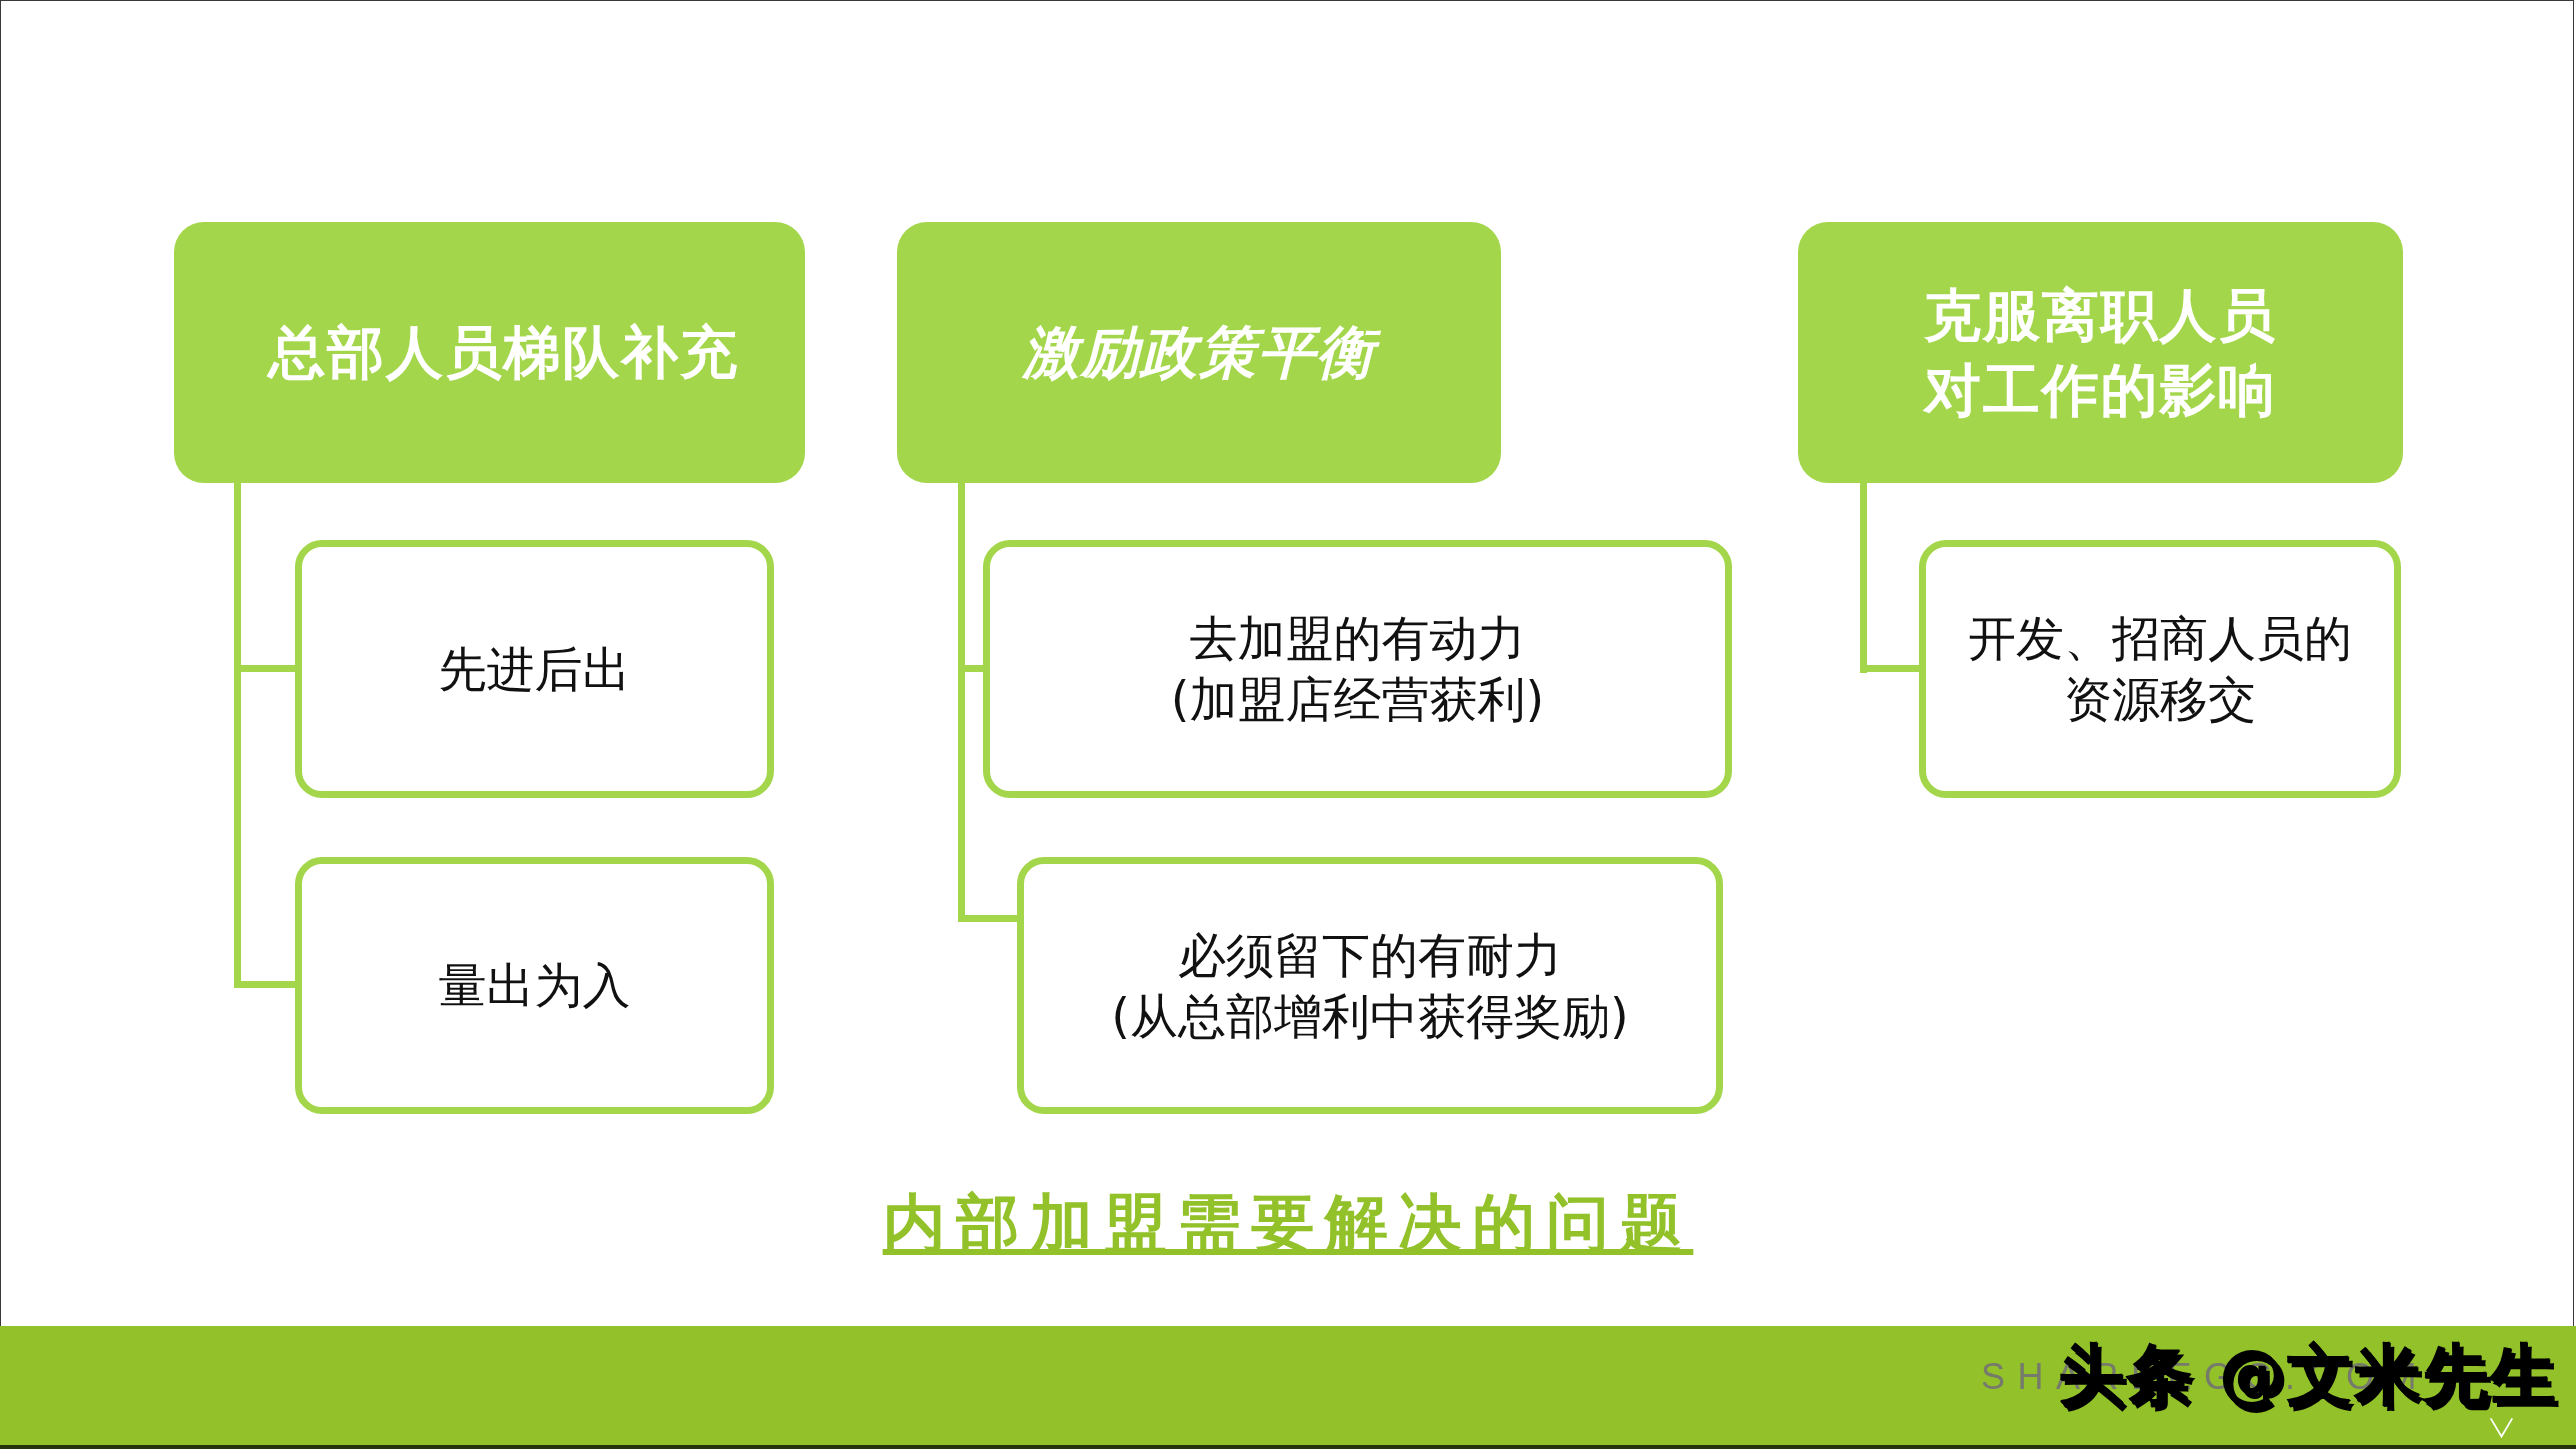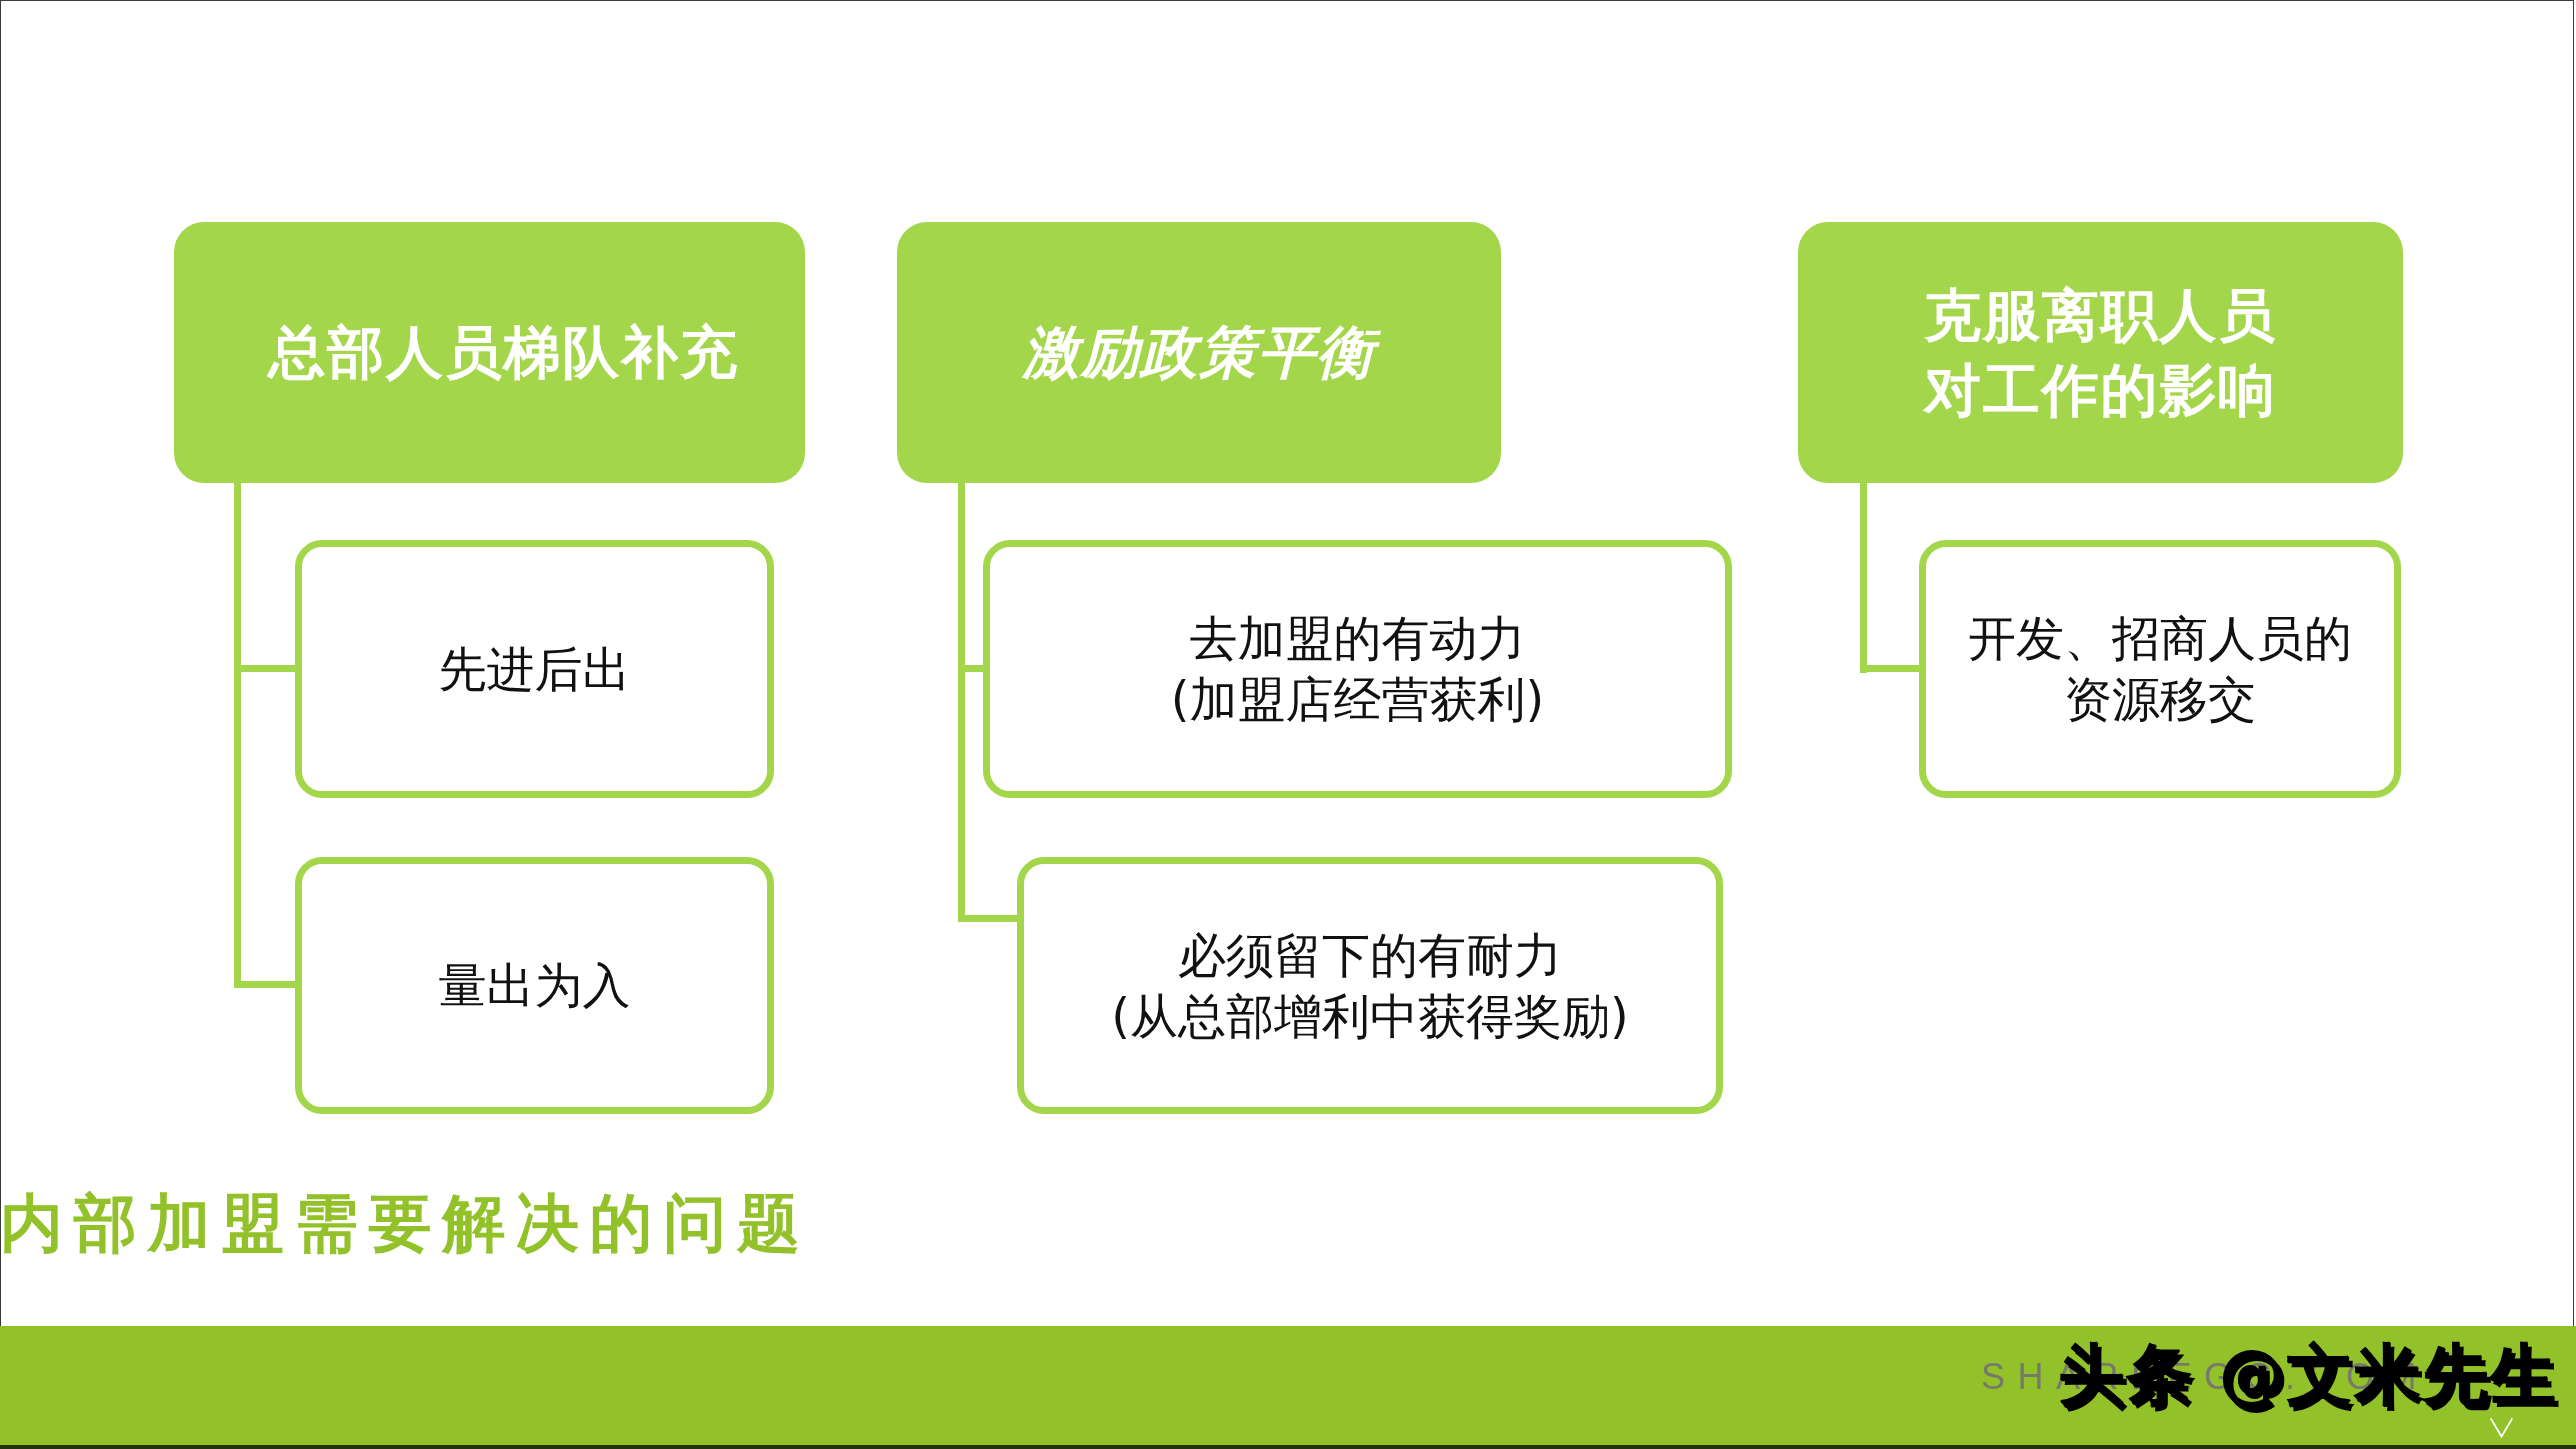--- a/index.html
+++ b/index.html
@@ -9,22 +9,22 @@
   .parent { position:absolute; top:222px; height:261px; background:#A3D64A; border-radius:30px;
             display:flex; align-items:center; justify-content:center; text-align:center;
             color:#ffffff; font-weight:bold; font-size:57px; line-height:75px; letter-spacing:1.8px; }
   .parent .txt { white-space:pre-line; }
   .child { position:absolute; box-sizing:border-box; border:7.2px solid #A3D64A; border-radius:27px; background:#ffffff;
            display:flex; align-items:center; justify-content:center; text-align:center;
            color:#111111; font-size:48px; line-height:61px; }
   .child .txt { white-space:pre-line; }
   .vline { position:absolute; width:7.2px; background:#A3D64A; }
   .hline { position:absolute; height:7.2px; background:#A3D64A; }
-  .caption { position:absolute; left:0; width:2576px; top:1181px; text-align:left; color:#92C12A;
-             font-weight:bold; font-size:63px; letter-spacing:10.7px; }
+  .caption { position:absolute; left:0; width:2576px; top:1181px; text-align:center; color:#92C12A;
+             font-weight:bold; font-size:63px; letter-spacing:10.7px;text-decoration:underline; }
   .footer { position:absolute; left:0; top:1326px; width:2576px; height:123px; background:#92C12A; }
   .footer-bottom { position:absolute; left:0; bottom:0; width:2576px; height:3.6px; background:#23330c; }
   .brand { position:absolute; left:1981px; top:1356px; color:#737373; font-size:36px; letter-spacing:12.5px; opacity:0.9;
            font-family:"Liberation Sans",sans-serif; }
   .watermark { position:absolute; left:2059px; top:1331px; color:#000000; font-weight:bold; font-size:66px;
                text-shadow:3.6px 3.6px 0 #000000, -0.9px -0.9px 0 #000000; letter-spacing:1.8px; }
   .chevron { position:absolute; left:2488px; top:1413px; width:27px; height:27px; }
 </style>
 </head>
 <body>

